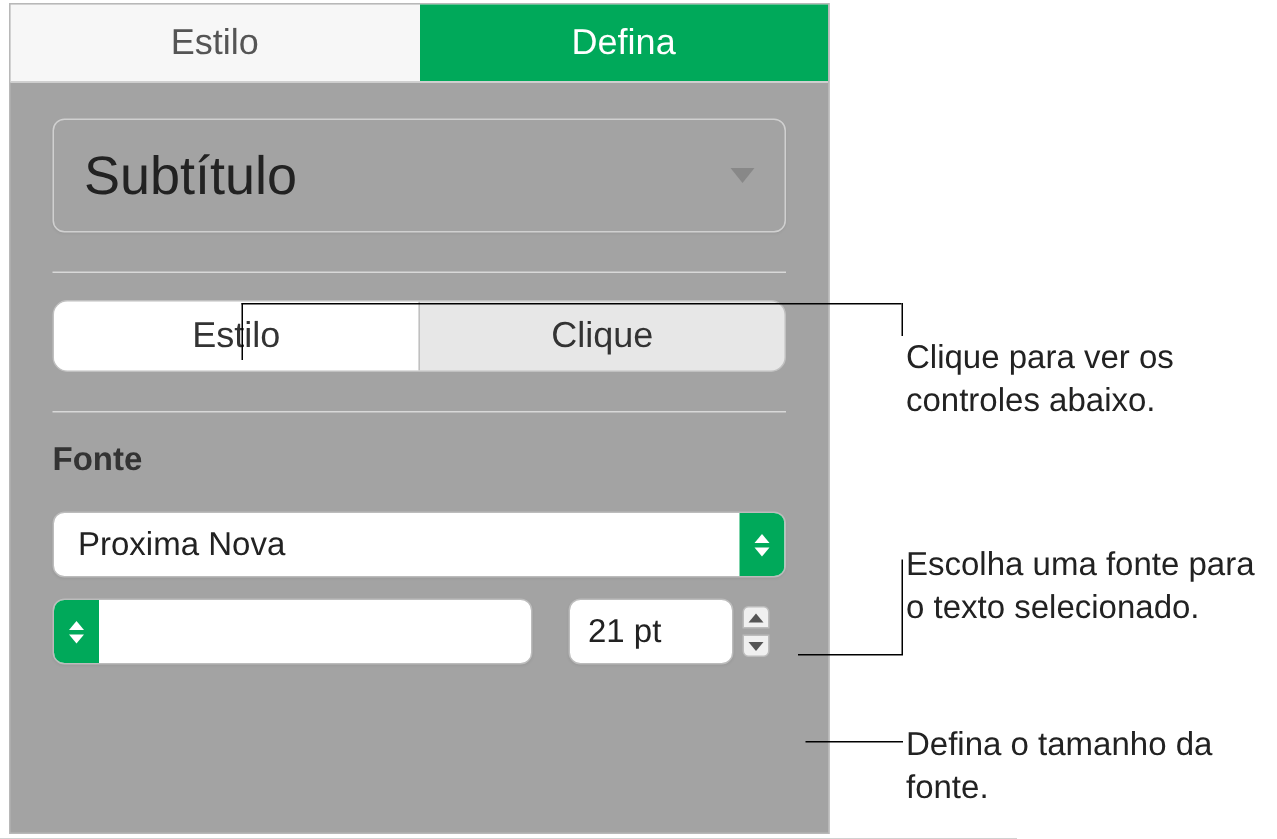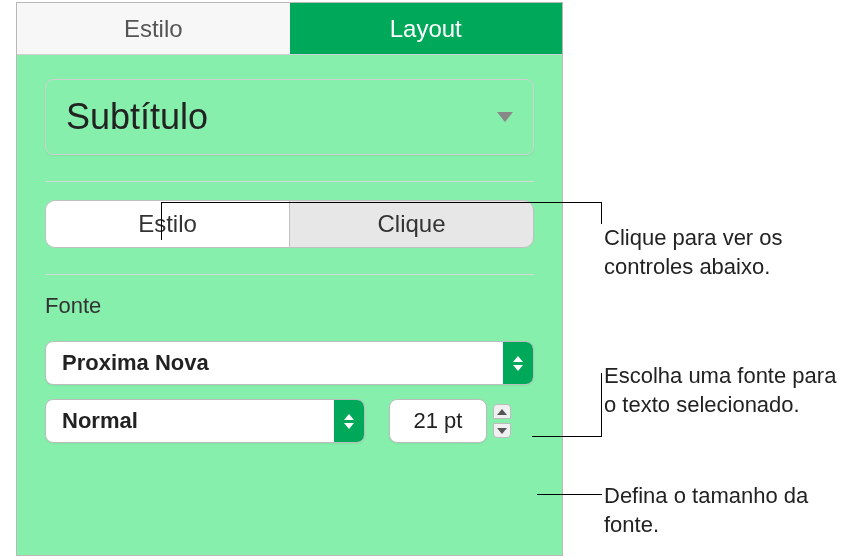--- a/index.html
+++ b/index.html
@@ -9,26 +9,26 @@
     }
     body {
       font-family: -apple-system, BlinkMacSystemFont, "Helvetica Neue", Arial, sans-serif;
       background: #fff;
       width: 851px;
       height: 559px;
       position: relative;
     }
     .panel {
       position: absolute;
-      left: 16px;
+      left: 6px;
       top: 2px;
       width: 547px;
       height: 554px;
       border: 1px solid #b8b8b8;
-      background: #86efac;
+      background: #a3a3a3;
     }
     .tabs {
       display: flex;
       height: 52px;
       border-bottom: 1px solid #d0d0d0;
       background: #f7f7f7;
     }
     .tab {
       flex: 1;
       display: flex;
@@ -91,21 +91,21 @@
       border-left: 1px solid #c0c0c0;
     }
     .segment:first-child {
       border-left: none;
     }
     .segment.active {
       background: #fff;
     }
     .section-label {
       font-size: 22px;
-      font-weight: 400;
+      font-weight: 700;
       color: #333;
       margin-top: 8px;
     }
     .row1 {
       margin-top: 22px;
     }
     .row2 {
       margin-top: 14px;
       display: flex;
       gap: 24px;
@@ -113,21 +113,20 @@
     .dropdown-control {
       display: flex;
       align-items: center;
       border: 1px solid #bcbcbc;
       border-radius: 8px;
       height: 44px;
       background: #fff;
       box-shadow: 0 1px 2px rgba(0,0,0,0.05);
       cursor: pointer;
       overflow: hidden;
-      font-weight: bold;
     }
     .dropdown-control .dd-label {
       flex: 1;
       padding: 0 16px;
       font-size: 22px;
       color: #222;
     }
     .dd-arrows {
       width: 30px;
       height: 100%;
@@ -163,22 +162,22 @@
       align-items: center;
     }
     .size-field {
       display: flex;
       align-items: center;
       border: 1px solid #bcbcbc;
       border-radius: 8px;
       height: 44px;
       background: #fff;
       box-shadow: 0 1px 2px rgba(0,0,0,0.05);
-      width: 98px;
-      justify-content: center;
+      width: 110px;
+      justify-content: flex-start;
       padding: 0 12px;
       font-size: 22px;
       color: #222;
     }
     .stepper {
       display: flex;
       flex-direction: column;
       margin-left: 6px;
       height: 40px;
       justify-content: center;
@@ -239,21 +238,21 @@
       background: #000;
       width: 1px;
     }
   </style>
 </head>
 <body>
 
 <div class="panel">
   <div class="tabs">
     <div class="tab">Estilo</div>
-    <div class="tab active">Layout</div>
+    <div class="tab active">Defina</div>
   </div>
 
   <div class="content">
     <div class="style-dropdown">
       <span class="style-dropdown-label">Subtítulo</span>
       <span class="chevron-down"></span>
     </div>
 
     <hr class="divider">
 
@@ -271,21 +270,20 @@
         <span class="dd-label">Proxima Nova</span>
         <span class="dd-arrows">
           <span class="up"></span>
           <span class="down"></span>
         </span>
       </div>
     </div>
 
     <div class="row2">
       <div class="dropdown-control font-style-dd">
-        <span class="dd-label">Normal</span>
         <span class="dd-arrows">
           <span class="up"></span>
           <span class="down"></span>
         </span>
       </div>
 
       <div class="size-control">
         <div class="size-field">
           <span>21 pt</span>
         </div>

